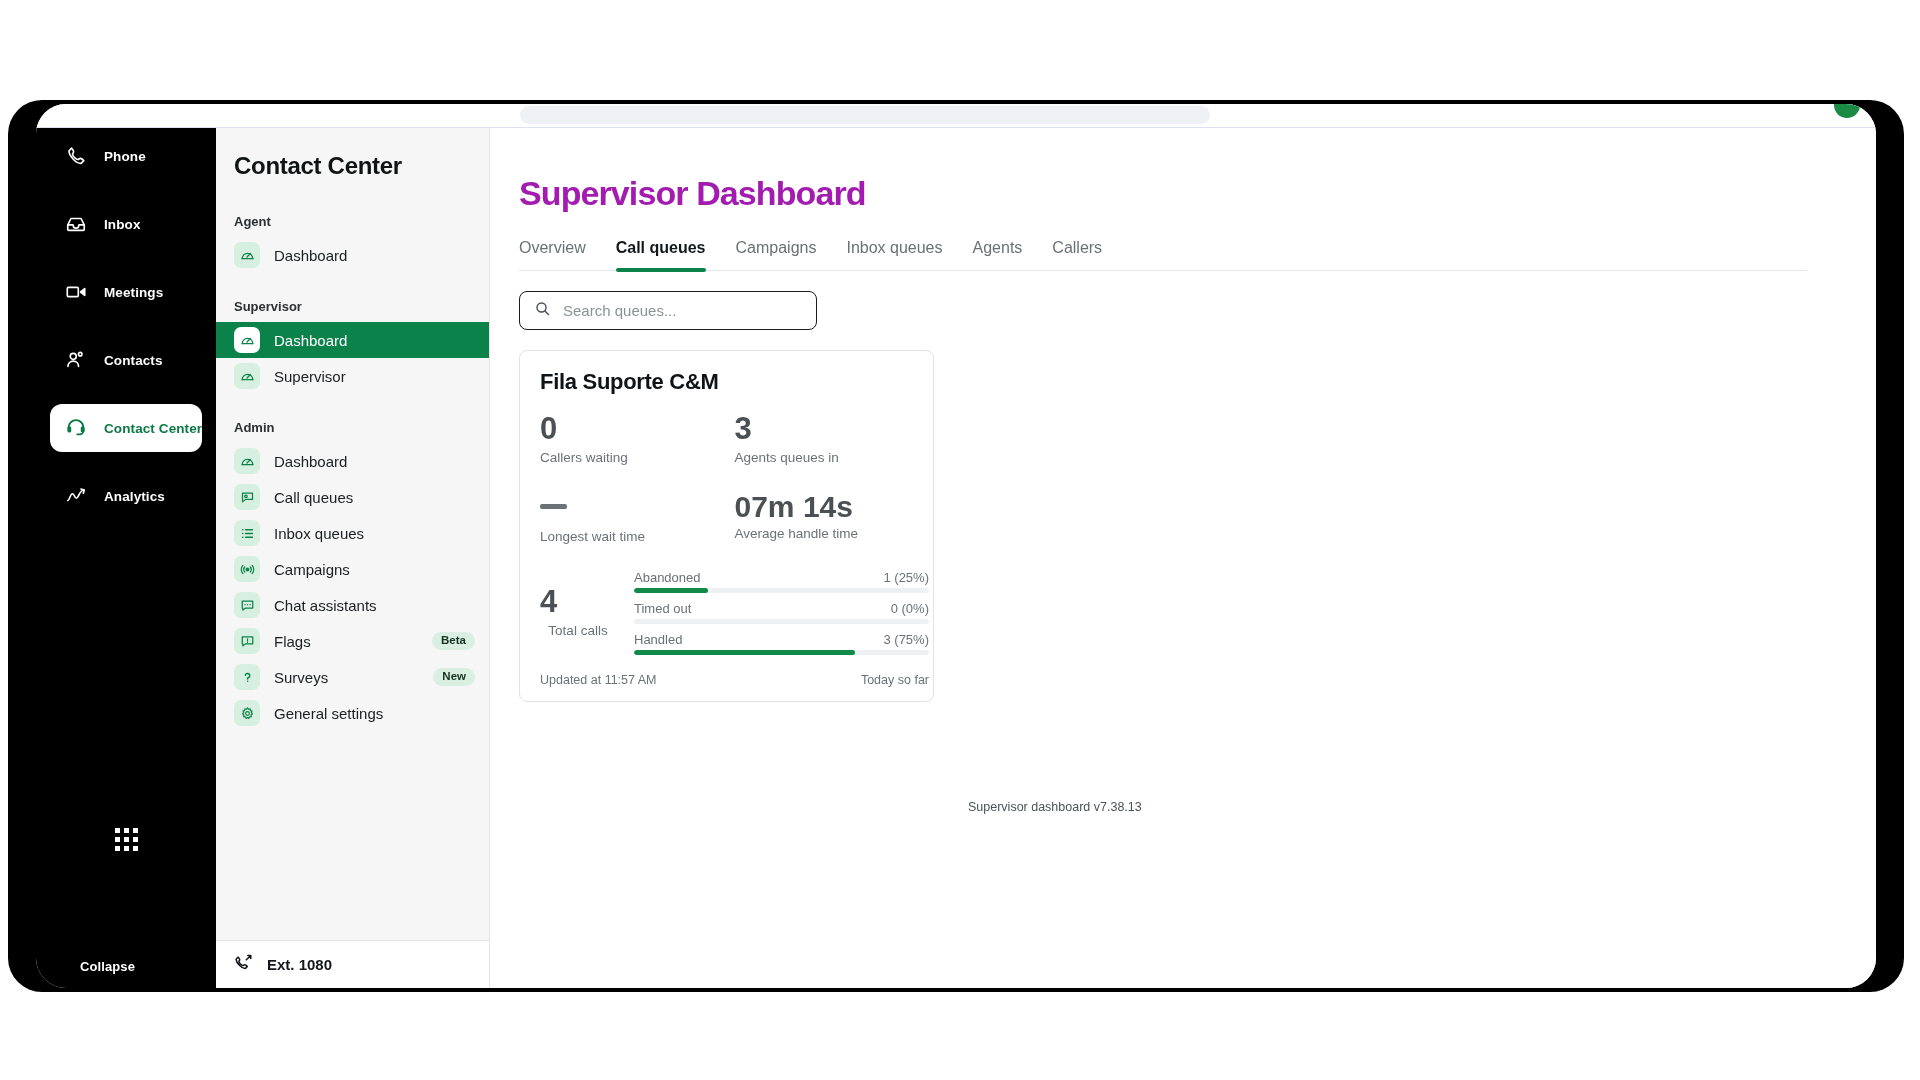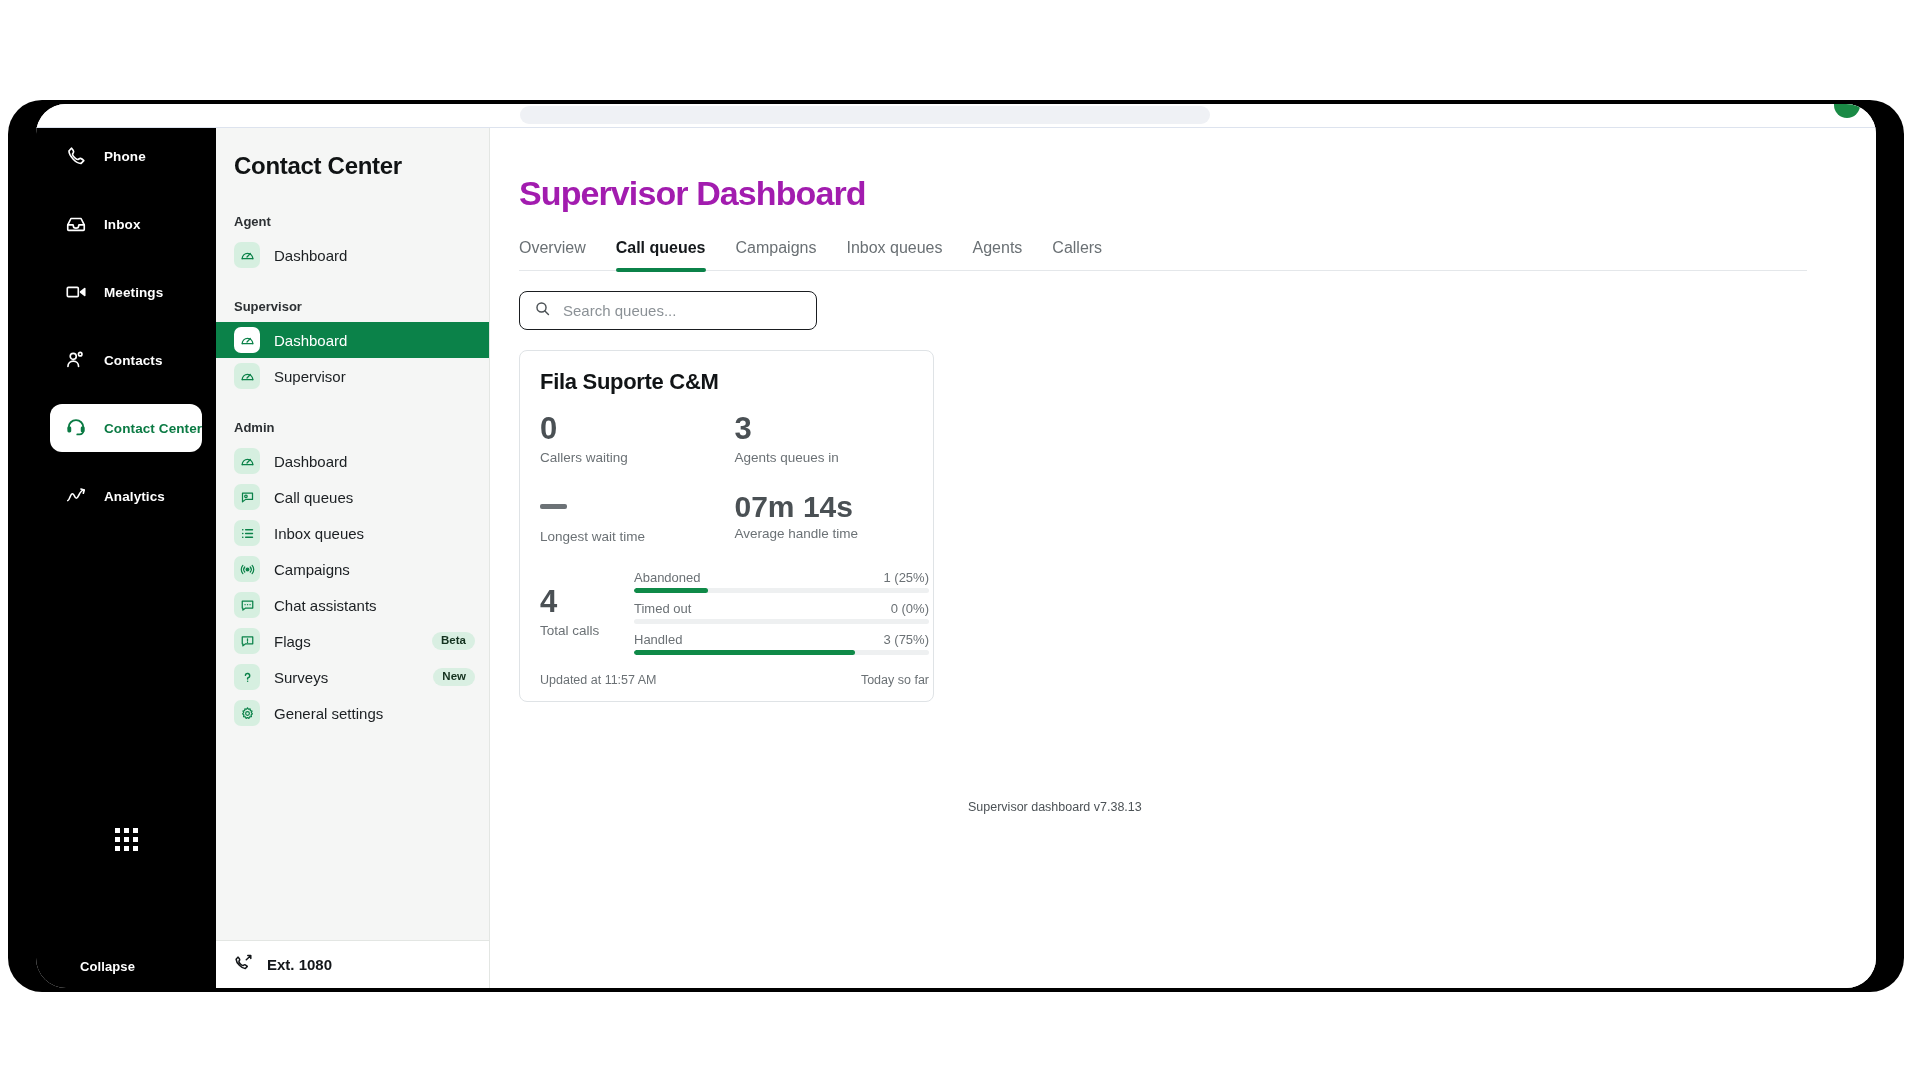--- a/index.html
+++ b/index.html
@@ -311,20 +311,21 @@
   .total-num {
     font-size: 31px;
     font-weight: 700;
     color: #4a5054;
     line-height: 1;
   }
   .total-lbl {
     font-size: 13.5px;
     color: #6b7175;
     margin-top: 6px;
+    text-align: center;
   }
   .bars { flex: 1; }
   .bar-row { margin-bottom: 8px; }
   .bar-row:last-child { margin-bottom: 0; }
   .bar-head {
     display: flex; justify-content: space-between;
     font-size: 13px;
     color: #6b7175;
     margin-bottom: 3px;
   }

